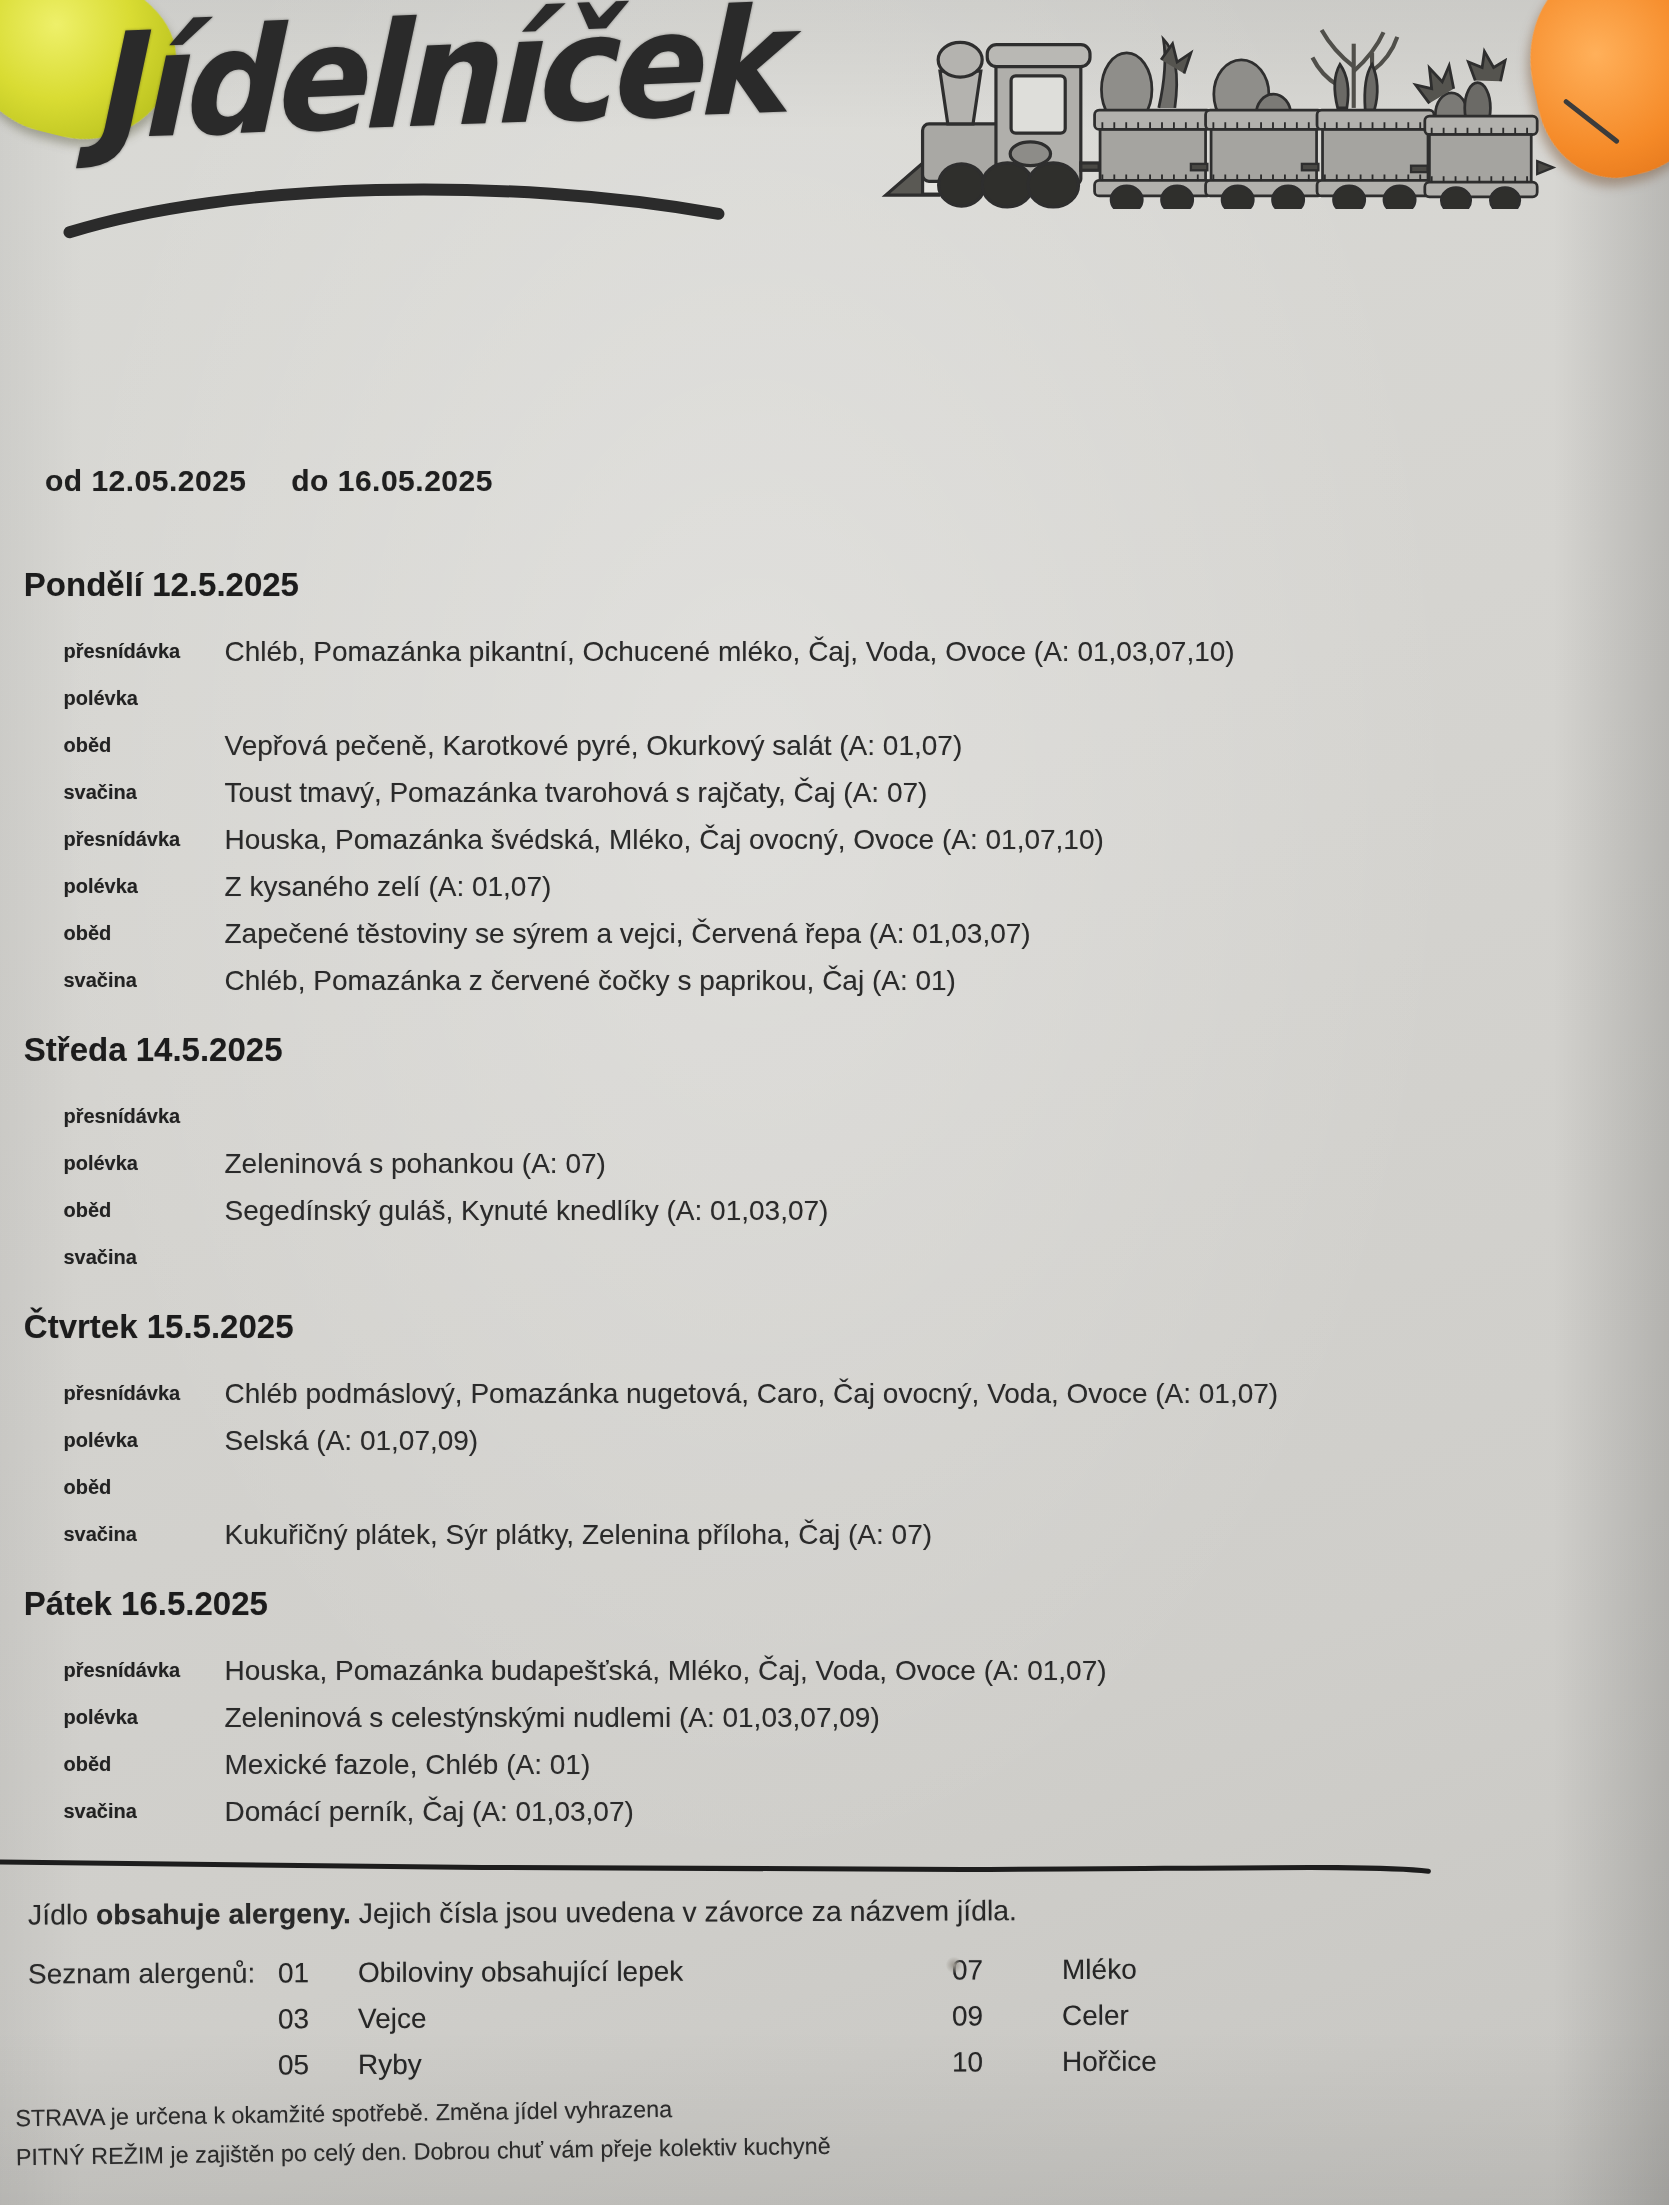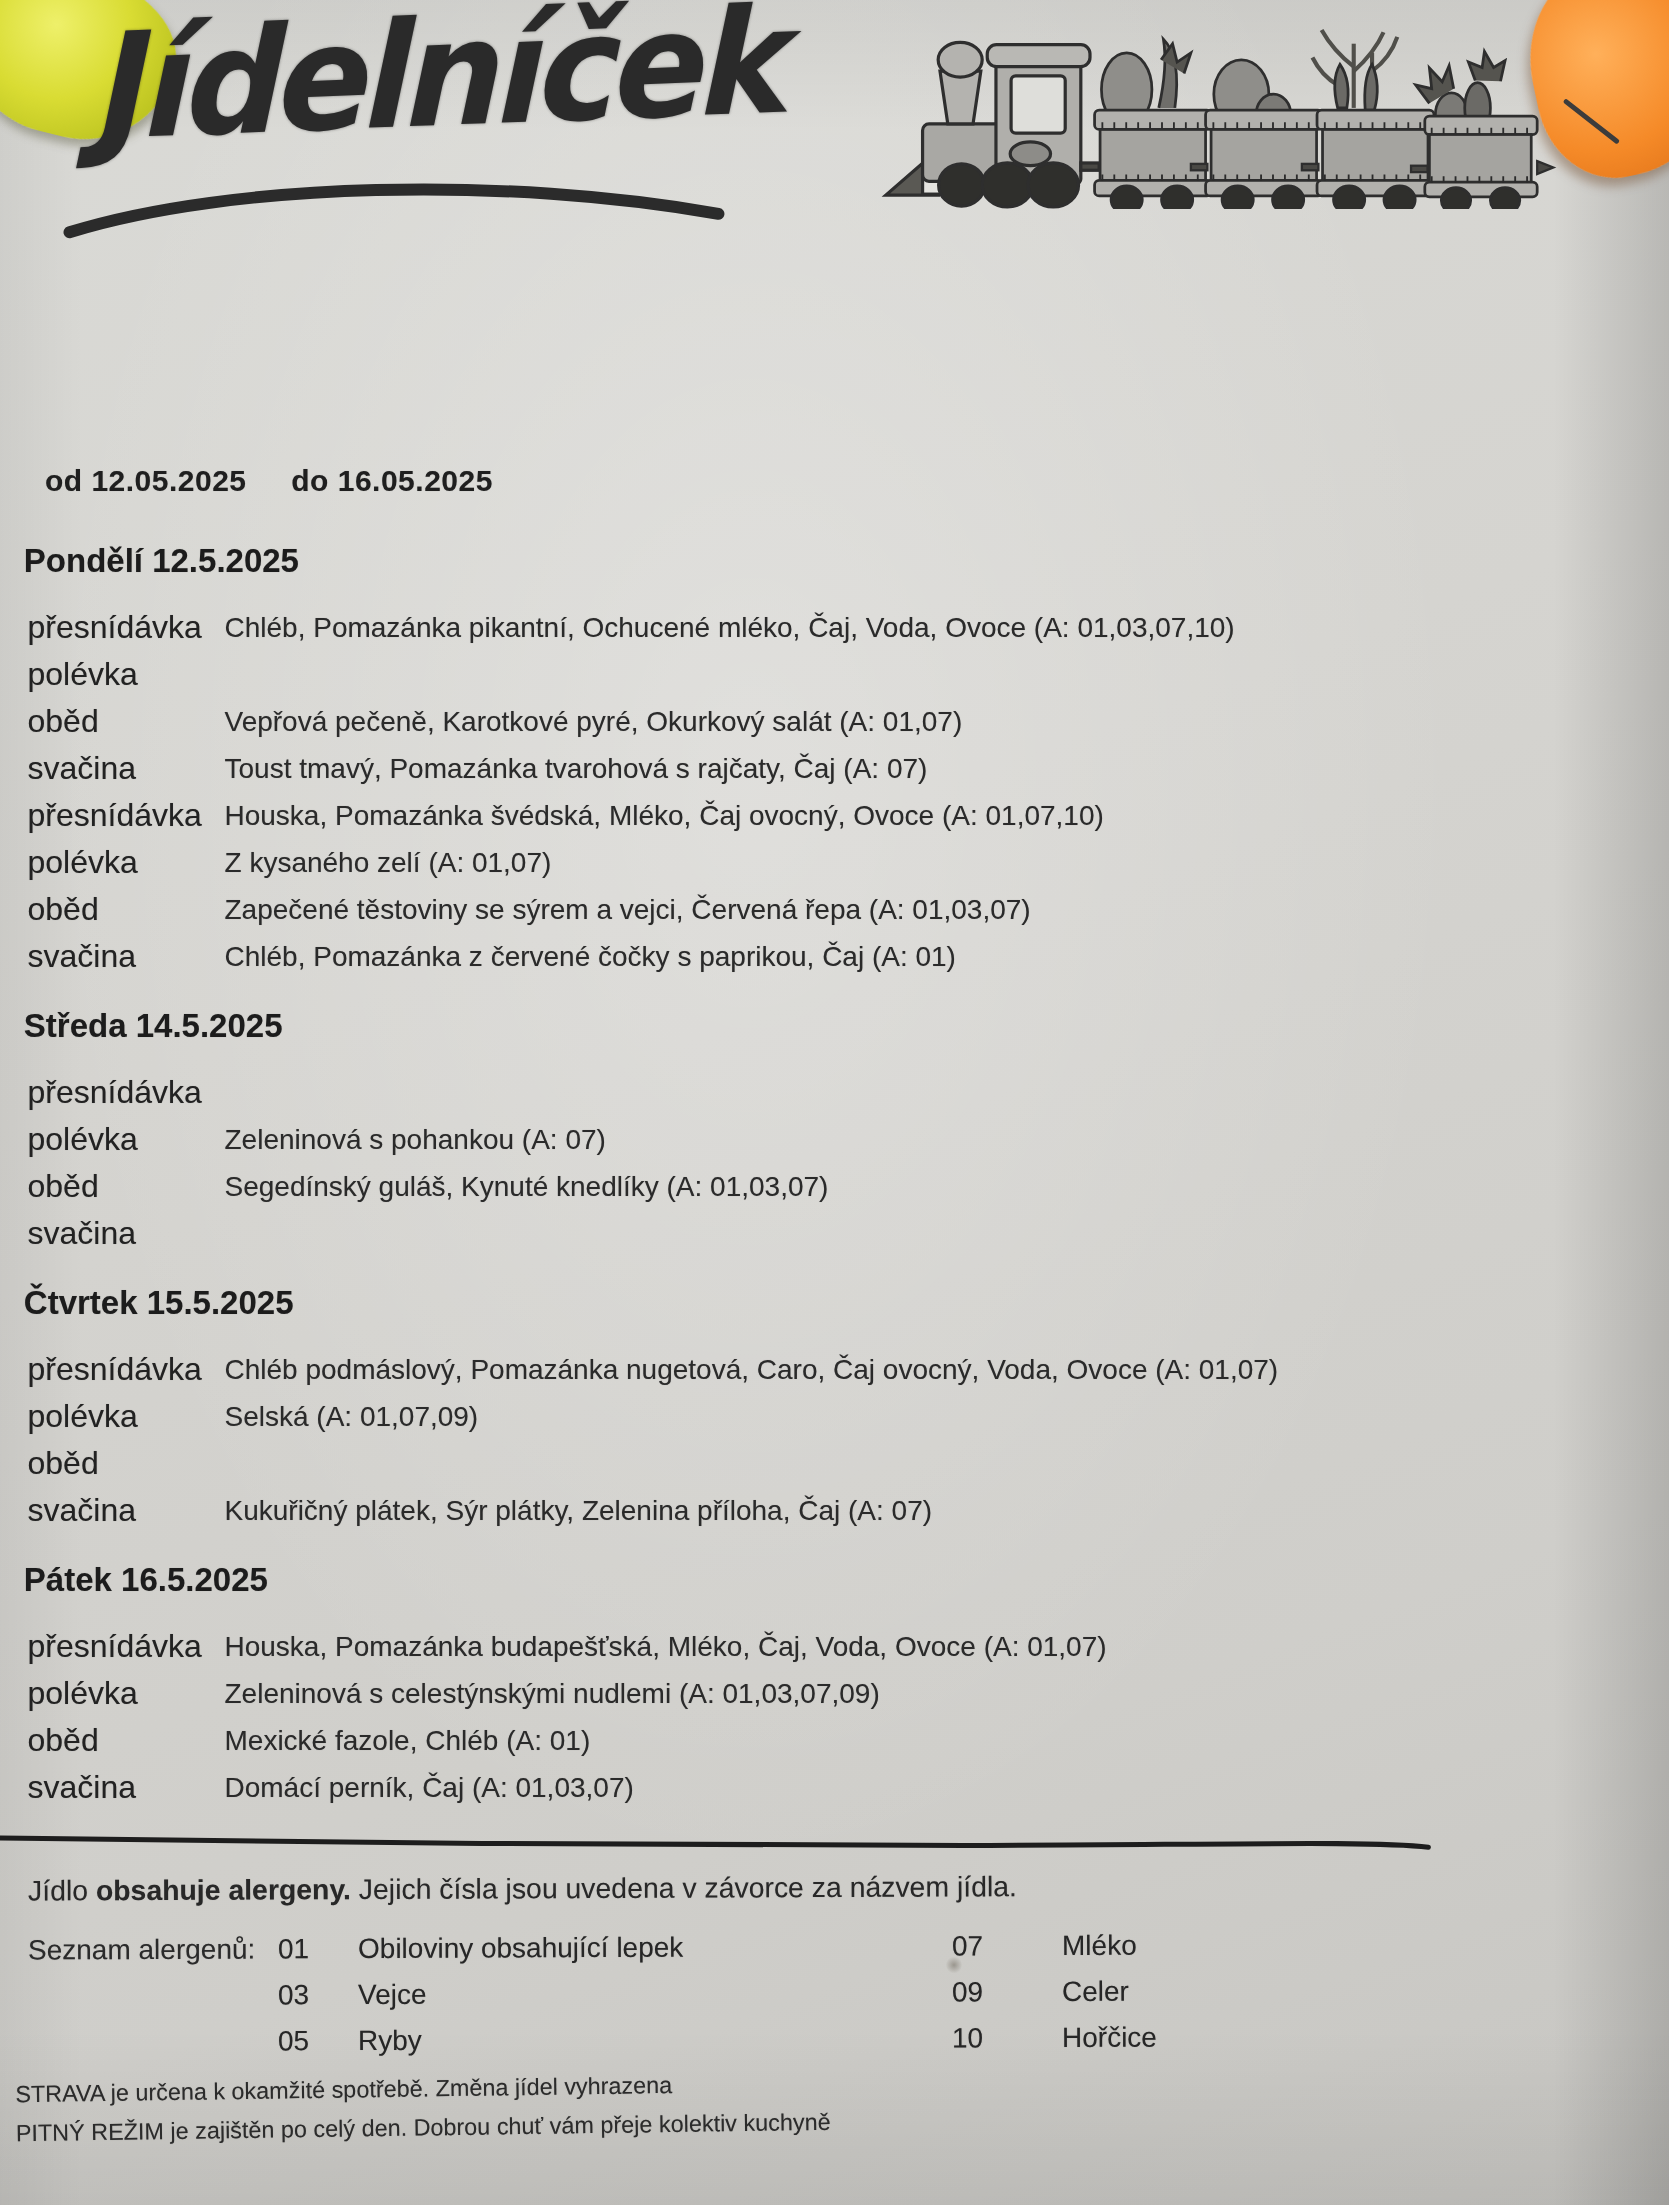--- a/index.html
+++ b/index.html
@@ -48,23 +48,23 @@
   }
   .title-underline{display:block;margin-left:-41px;margin-top:8.3px;}
   
   .train{position:absolute;left:879px;top:16px;}
   
   .content{position:absolute;left:27.5px;top:464px;width:1615px;}
   .date-range{font-size:30px;font-weight:bold;letter-spacing:0.5px;color:#1f1f1f;padding-left:17.4px;}
   .date-gap{display:inline-block;width:27px;}
   .day{margin-top:0;}
   .day-title{font-size:33px;font-weight:bold;color:#1c1c1c;margin:27px 0 24px -3.7px;letter-spacing:0;}
-  .day:first-of-type .day-title{margin-top:44px;}
+  .day:first-of-type .day-title{margin-top:68px;}
   .meal-row{display:grid;grid-template-columns:197px 1fr;line-height:47px;}
-  .meal-label{font-weight:normal;font-size:32px;color:#222;}
+  .meal-label{font-weight:bold;font-size:20px;color:#222;margin-left:36px;}
   .meal-text{font-size:28px;color:#2a2a2a;white-space:nowrap;}
   
   .divider{margin:16.5px 0 4.6px -27.5px;}
   
   .allergen-note{font-size:28.4px;margin:8.3px 0 18.4px 0;line-height:1.25;color:#282828;transform:rotate(-.25deg);}
   .allergen-note b{font-weight:bold;}
   .alg-row{display:grid;grid-template-columns:250px 80px 594px 110px 1fr;line-height:46px;font-size:28px;transform:rotate(-.25deg);}
   .alg-lead{color:#2a2a2a;}
   .alg-code,.alg-name{color:#262626;}
   

